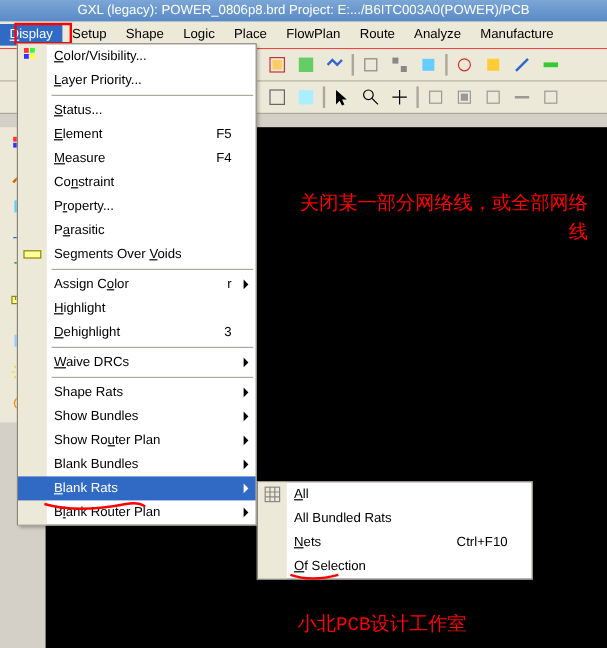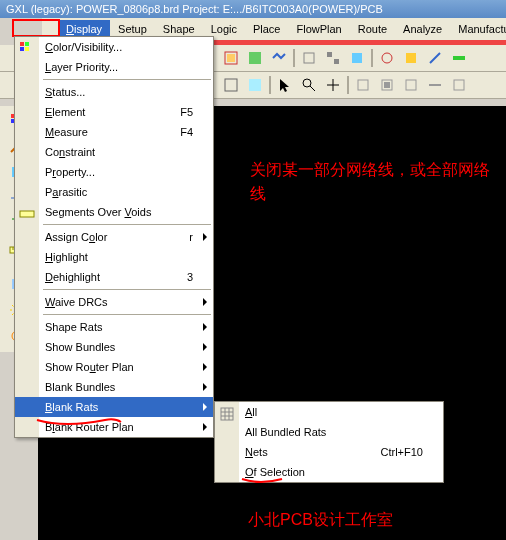--- a/index.html
+++ b/index.html
@@ -1,41 +1,41 @@
 <!DOCTYPE html>
 <html><head>
 <meta charset="utf-8">
 <style>
 *{margin:0;padding:0;box-sizing:border-box;font-family:Tahoma,Arial,sans-serif;font-size:11px;}
 body{background:#d4d0c8;width:506px;height:540px;overflow:hidden;position:relative;}
-.titlebar{background:linear-gradient(to bottom,#7ba6d6,#5a8ac6);color:#fff;padding:3px 6px;font-size:11px;white-space:nowrap;overflow:hidden;}
-.menubar{background:#ece9d8;display:flex;padding:2px 16px;border-bottom:5px solid #ef4444;margin-left:42px;}
+.titlebar{background:linear-gradient(to bottom,#7ba6d6,#5a8ac6);color:#fff;padding:3px 6px;font-size:11px;white-space:nowrap;overflow:hidden;text-align:center;}
+.menubar{background:#ece9d8;display:flex;padding:2px 0;border-bottom:1px solid #ef4444;}
 .menuitem{padding:3px 8px;cursor:default;}
 .menuitem.active{background:#316ac5;color:#fff;}
 .menuitem u{text-decoration:underline;}
 .redbox{position:absolute;border:2px solid red;pointer-events:none;}
 .toolbar{background:#ece9d8;padding:2px;display:flex;gap:2px;border-bottom:1px solid #aca899;}
 .tbtn{width:22px;height:22px;border:1px solid #ece9d8;display:flex;align-items:center;justify-content:center;}
 .tbtn svg{width:16px;height:16px;}
 .sep{width:2px;background:#aca899;margin:2px 1px;}
 .workarea{position:absolute;top:106px;left:38px;right:0;bottom:0;background:#000;}
 .sidetools{position:absolute;top:106px;left:0;width:36px;background:#ece9d8;padding:2px;}
 .sidetools .tbtn{margin-bottom:2px;width:30px;height:24px;}
 .dropdown{position:absolute;background:#fff;border:1px solid #8a867a;box-shadow:2px 2px 3px rgba(0,0,0,0.3);}
 .dd1{top:36px;left:14px;width:200px;}
 .dd-icon-col{position:absolute;left:0;top:0;bottom:0;width:24px;background:#ece9d8;}
-.dd-item{padding:4px 20px 4px 30px;display:flex;justify-content:space-between;cursor:default;position:relative;}
+.dd-item{padding:4px 20px 4px 30px;display:flex;justify-content:space-between;cursor:default;position:relative;align-items:center;}
 .dd-item:hover,.dd-item.hover{background:#316ac5;color:#fff;}
 .dd-item.hover .arrow{border-left-color:#fff;}
 .dd-sep{height:1px;background:#aca899;margin:2px 2px 2px 28px;}
 .dd-icon{position:absolute;left:4px;width:16px;height:16px;}
 .shortcut{color:#000;}
 .arrow{position:absolute;right:6px;top:50%;transform:translateY(-50%);width:0;height:0;border-left:4px solid #000;border-top:4px solid transparent;border-bottom:4px solid transparent;}
 .dd2{top:401px;left:214px;width:230px;}
-.redtext{position:absolute;color:red;font-size:16px;font-family:Liberation Sans, sans-serif;}
+.redtext{position:absolute;color:red;font-size:16px;font-family:Liberation Mono, monospace;text-align:right;}
 .redcurve{position:absolute;pointer-events:none;}
 </style>
 </head>
 <body>
 
 <div class="titlebar">GXL (legacy): POWER_0806p8.brd  Project: E:.../B6ITC003A0(POWER)/PCB</div>
 
 <div class="menubar">
   <div class="menuitem active"><u>D</u>isplay</div>
   <div class="menuitem"><span>Setup</span></div>

